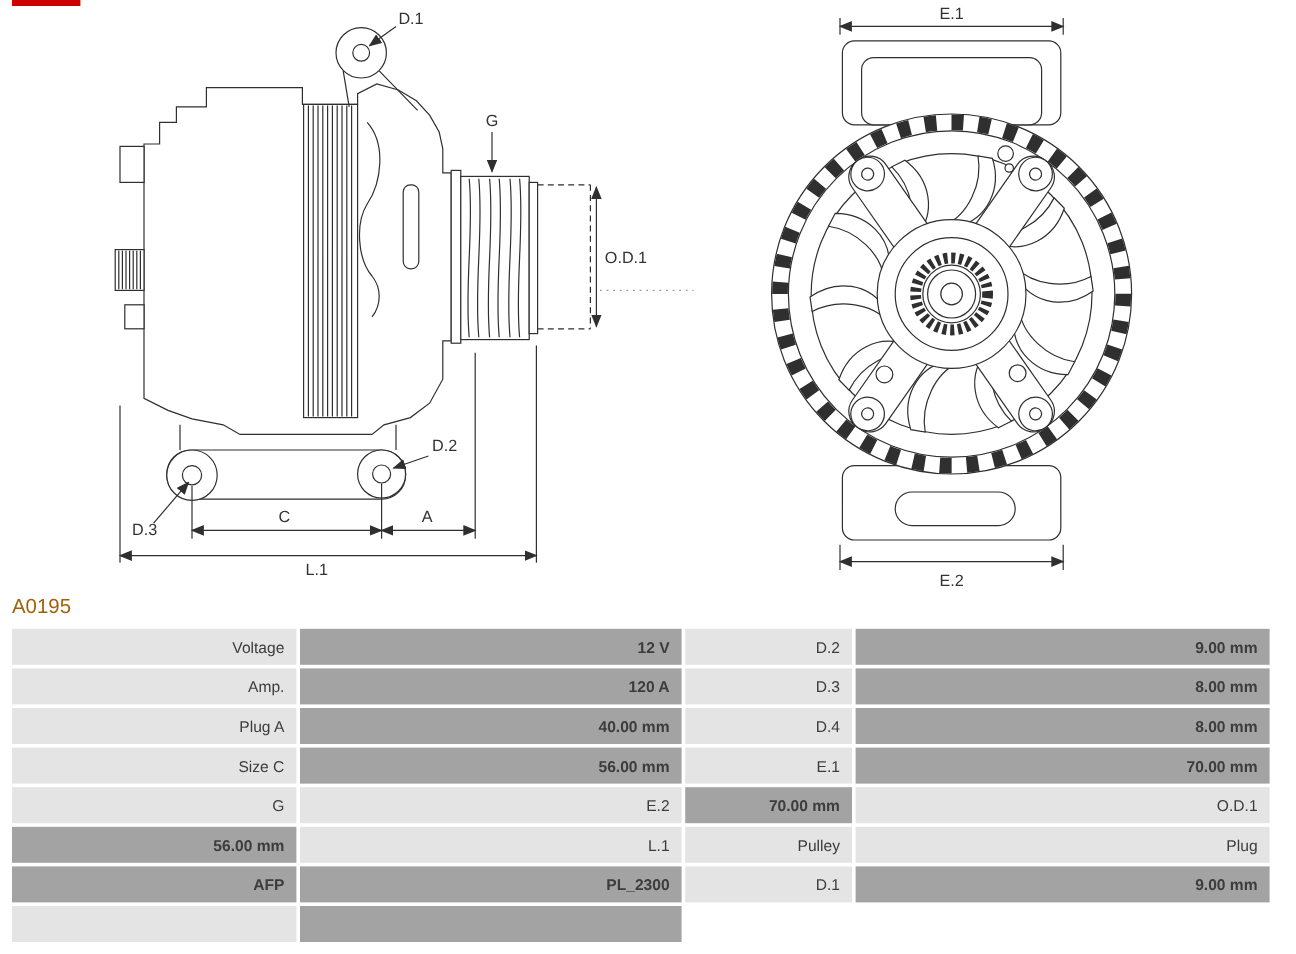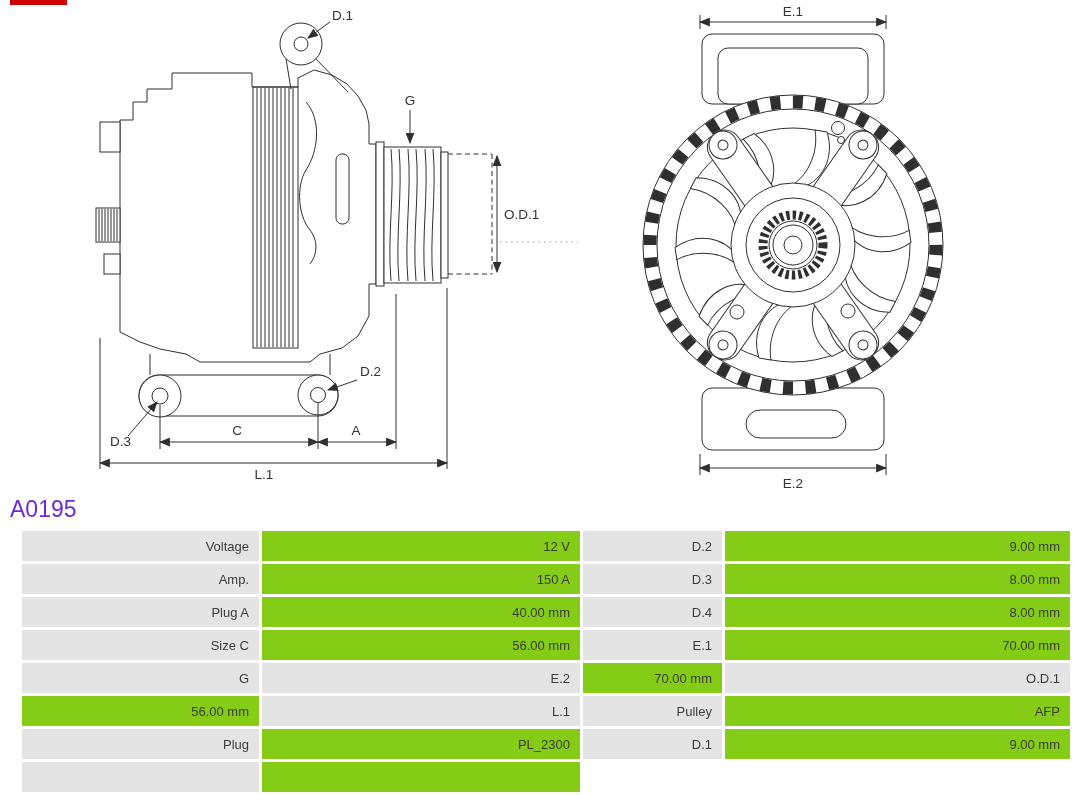--- a/index.html
+++ b/index.html
@@ -9,33 +9,33 @@
     font-family:"Liberation Sans", sans-serif;
     position:relative; overflow:hidden;
   }
   .brand-mark { position:absolute; left:10px; top:0; width:57px; height:5px; background:#cc0000; }
   .drawing { display:block; margin-top:2px; }
   svg text { font-family:"Liberation Sans", sans-serif; font-size:13.5px; fill:#333; }
   .ln  { stroke:#2f2f2f; stroke-width:1; fill:none; }
   .fw  { stroke:#2f2f2f; stroke-width:1; fill:#ffffff; }
   .dim { stroke:#2f2f2f; stroke-width:1; fill:none; }
   .dash{ stroke:#2f2f2f; stroke-width:1; fill:none; stroke-dasharray:5 3.5; }
-  .part-number { margin:4px 0 8px 10px; font-size:23px; color:#6d28d9; }
+  .part-number { margin:4px 0 8px 10px; font-size:17px; color:#a16207; }
   .spec-table {
-    margin-left:22px; width:1048px;
+    margin-left:10px; width:1048px;
     display:grid; grid-template-columns:237px 318px 139px 345px;
     gap:3px;
     border-radius:17px;
   }
   .cell {
     height:30px; display:flex; align-items:center; justify-content:flex-end;
     padding-right:10px; font-size:13px; color:#3c3c3c; white-space:nowrap;
   }
   .cell.lbl { background:#e4e4e4; }
-  .cell.val { background:#84cc16; }
+  .cell.val { background:#a3a3a3;font-weight:bold; }
 </style>
 </head>
 <body>
 
 <div class="brand-mark"></div>
 
 <svg class="drawing" width="1080" height="490" viewBox="0 0 1080 490" xmlns="http://www.w3.org/2000/svg">
   <defs>
     <marker id="arw" viewBox="0 0 10 8" markerWidth="11" markerHeight="9" refX="9" refY="4" orient="auto-start-reverse" markerUnits="userSpaceOnUse">
       <path d="M0,0 L10,4 L0,8 Z" fill="#2f2f2f"></path>
@@ -194,21 +194,21 @@
 
 <div class="part-number">A0195</div>
 
 <div class="spec-table">
   <div class="cell lbl">Voltage</div>
   <div class="cell val">12 V</div>
   <div class="cell lbl">D.2</div>
   <div class="cell val">9.00 mm</div>
 
   <div class="cell lbl">Amp.</div>
-  <div class="cell val">150 A</div>
+  <div class="cell val">120 A</div>
   <div class="cell lbl">D.3</div>
   <div class="cell val">8.00 mm</div>
 
   <div class="cell lbl">Plug A</div>
   <div class="cell val">40.00 mm</div>
   <div class="cell lbl">D.4</div>
   <div class="cell val">8.00 mm</div>
 
   <div class="cell lbl">Size C</div>
   <div class="cell val">56.00 mm</div>
@@ -217,21 +217,21 @@
 
   <div class="cell lbl">G</div>
   <div class="cell lbl">E.2</div>
   <div class="cell val">70.00 mm</div>
 
   <div class="cell lbl">O.D.1</div>
   <div class="cell val">56.00 mm</div>
   <div class="cell lbl">L.1</div>
 
   <div class="cell lbl">Pulley</div>
+  <div class="cell lbl">Plug</div>
   <div class="cell val">AFP</div>
-  <div class="cell lbl">Plug</div>
   <div class="cell val">PL_2300</div>
 
   <div class="cell lbl">D.1</div>
   <div class="cell val">9.00 mm</div>
   <div class="cell lbl"></div>
   <div class="cell val"></div>
 </div>
 
 </body></html>

